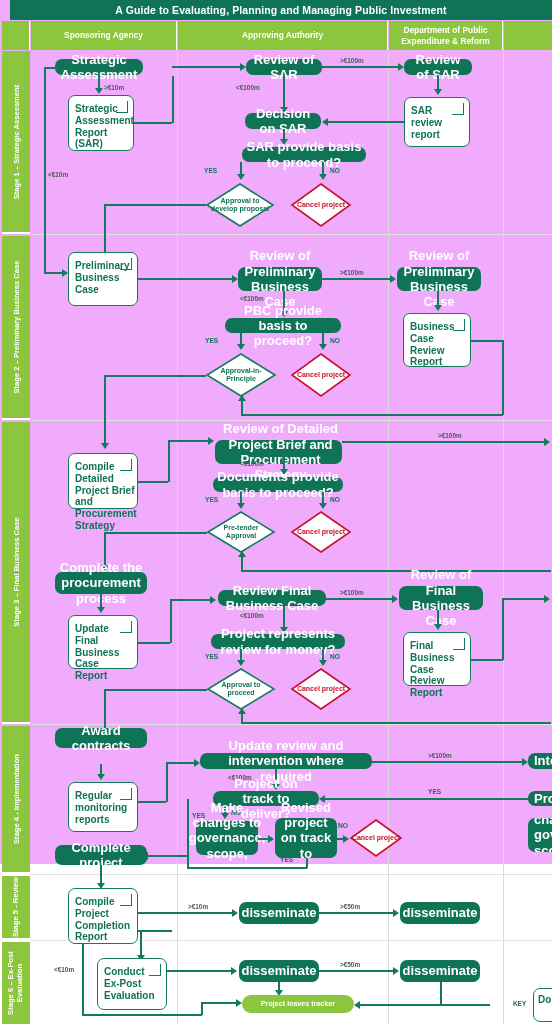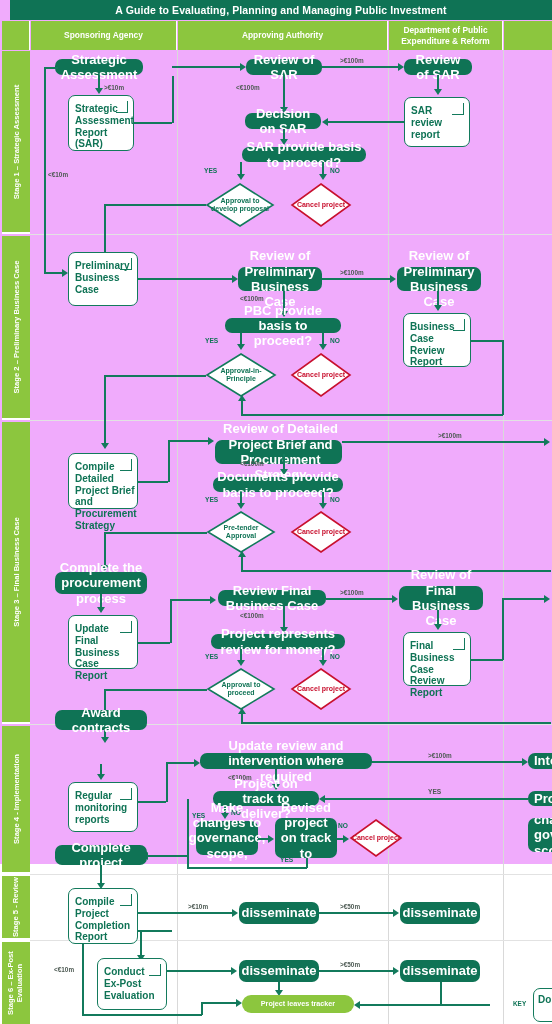--- a/index.html
+++ b/index.html
@@ -367,21 +367,21 @@
 
   <div class="h" style="left:471px;top:659px;width:32px;"></div>
   <div class="v" style="left:502px;top:598px;height:62px;"></div>
   <div class="h" style="left:502px;top:598px;width:44px;"></div>
   <div class="arw r" style="left:544px;top:595px;"></div>
 
   <div class="h" style="left:104px;top:689px;width:103px;"></div>
   <div class="v" style="left:104px;top:689px;height:50px;"></div>
   <div class="arw d" style="left:101px;top:737px;"></div>
 
-  <div class="node pill" style="left:55px;top:710px;width:92px;height:20px;">Award contracts</div>
+  <div class="node pill" style="left:55px;top:728px;width:92px;height:20px;">Award contracts</div>
 
   <div class="v" style="left:100px;top:764px;height:12px;"></div>
   <div class="arw d" style="left:97px;top:774px;"></div>
 
   <div class="node doc" style="left:68px;top:782px;width:70px;height:50px;">
     <span class="fold"></span>
     <span>Regular monitoring reports</span>
   </div>
 
   <div class="h" style="left:138px;top:801px;width:28px;"></div>

